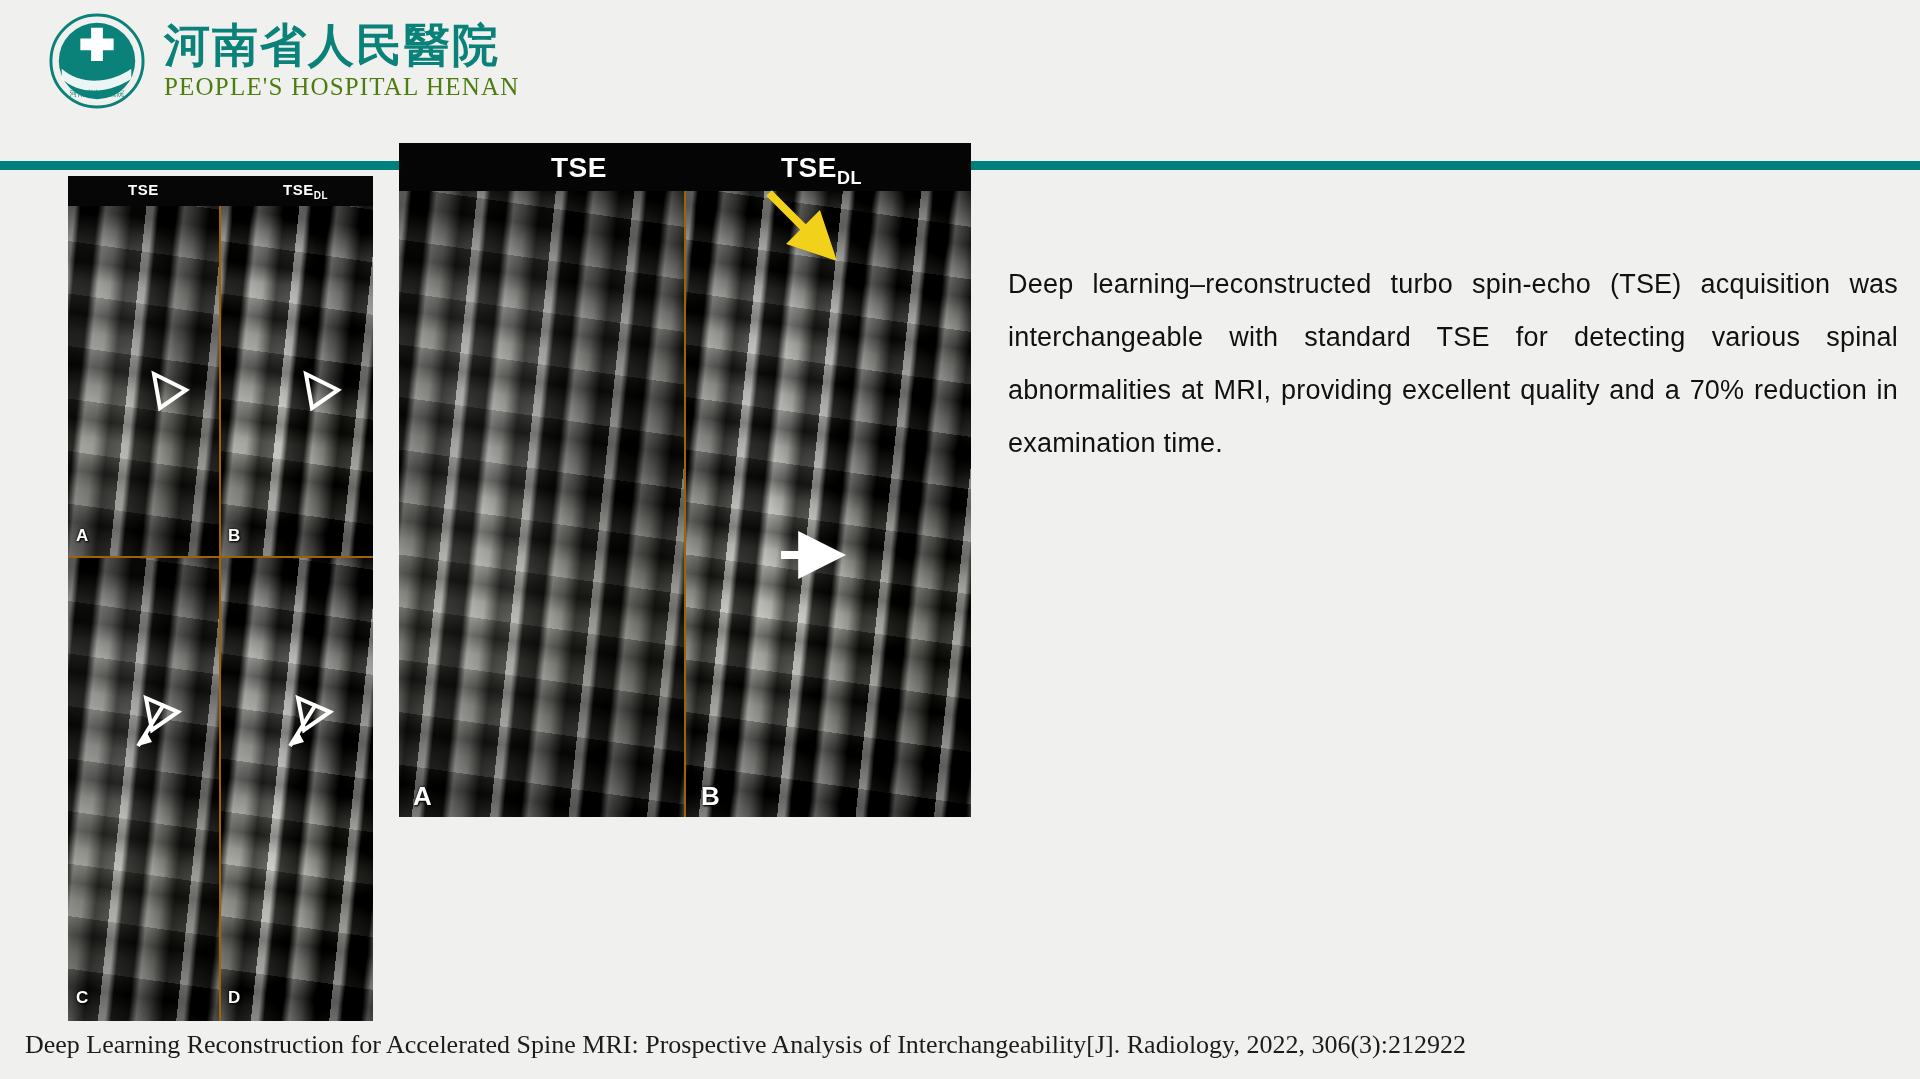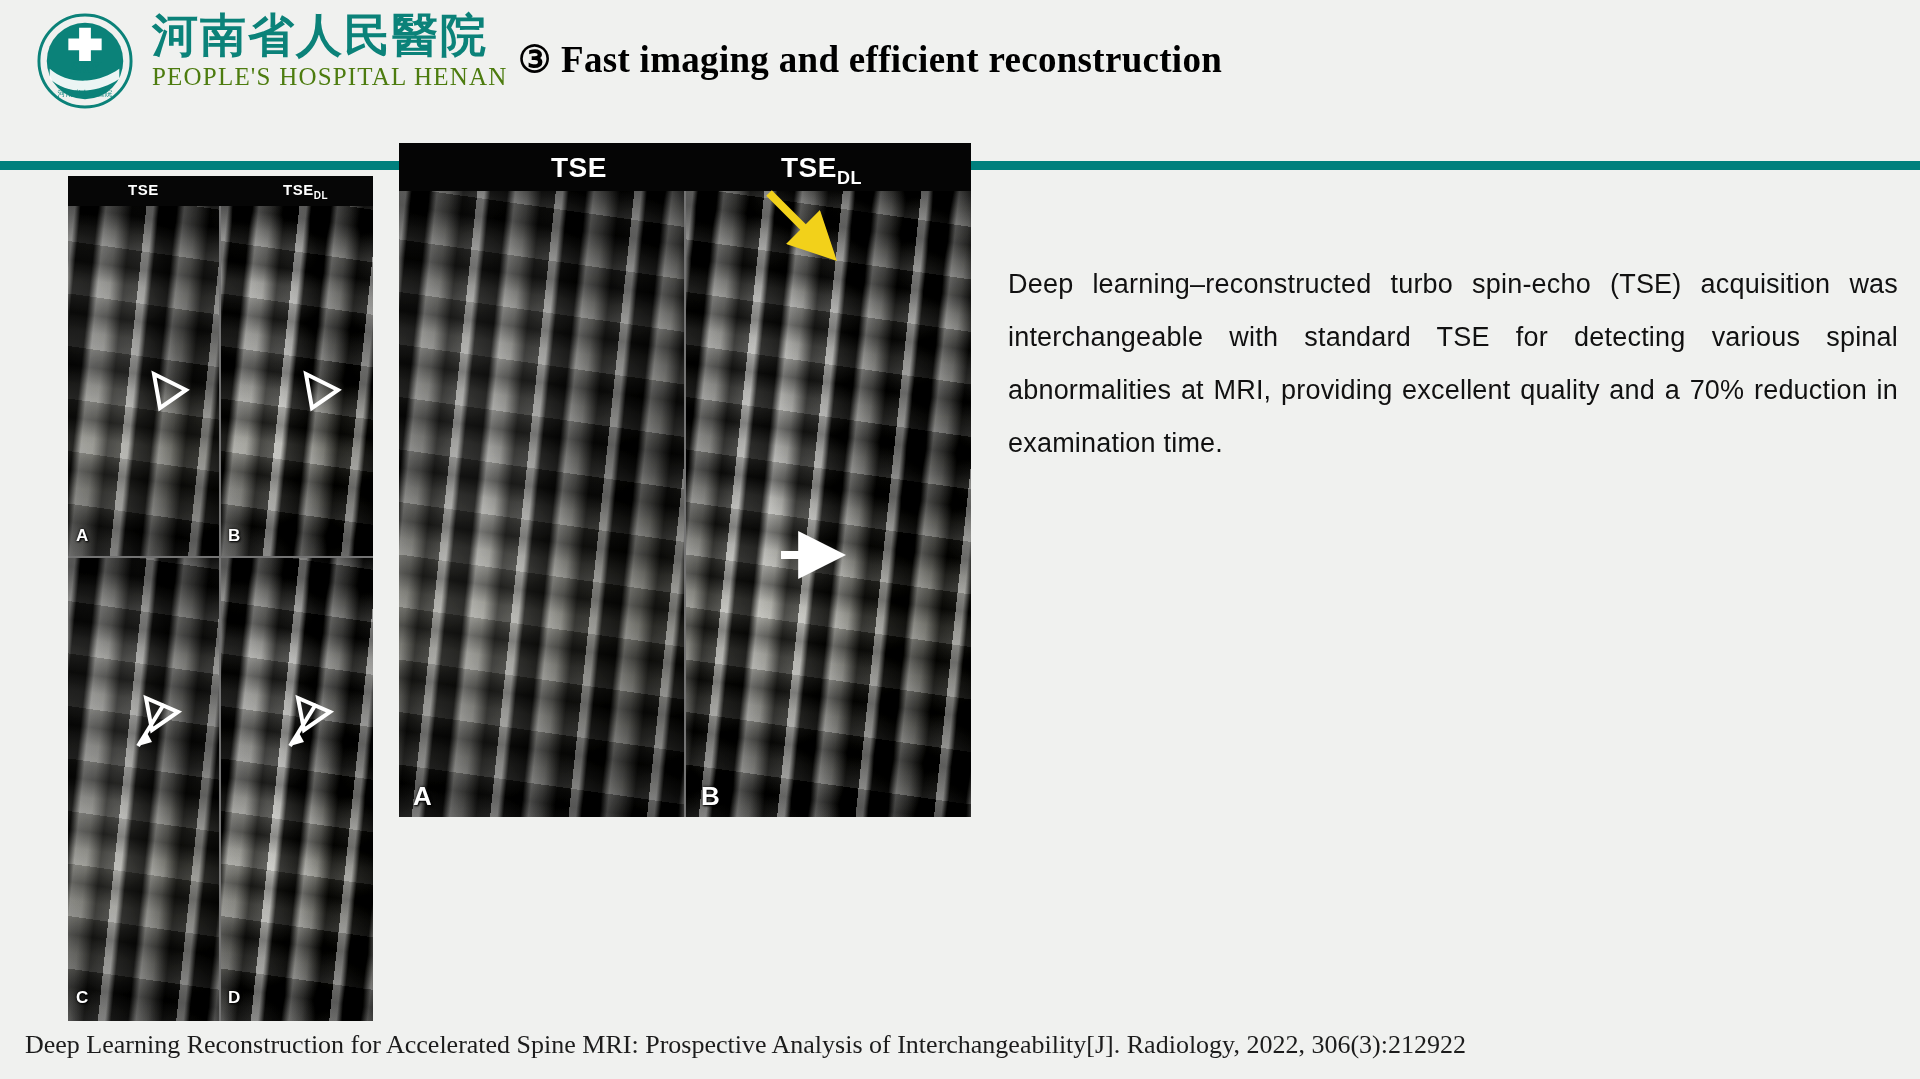--- a/index.html
+++ b/index.html
@@ -10,22 +10,22 @@
     overflow:hidden;
     position:relative;
   }
 
   
   #header{
     position:absolute;left:0;top:0;width:1920px;height:161px;
     background:#f0f1ef;
   }
   #logo-block{
-    position:absolute;left:36px;top:12px;
-    display:flex;align-items:flex-start;gap:18px;
+    position:absolute;left:48px;top:12px;
+    display:flex;align-items:center;gap:18px;
   }
   #logo-mark{width:98px;height:98px;flex:0 0 98px;}
   #logo-text{display:flex;flex-direction:column;justify-content:center;}
   #logo-cn{
     font-family:"Liberation Serif", serif;
     font-size:46px;font-weight:bold;color:#0b8279;
     letter-spacing:2px;line-height:1.05;
   }
   #logo-en{
     font-family:"Liberation Serif", serif;
@@ -37,21 +37,21 @@
     font-family:"Liberation Serif", serif;
     font-size:37px;font-weight:bold;color:#000;
     white-space:nowrap;letter-spacing:0.3px;
   }
   #title-rule{
     position:absolute;left:0;top:161px;width:1920px;height:9px;
     background:#00807d;
   }
 
   
-  .panel{position:absolute;background:#737373;overflow:hidden;}
+  .panel{position:absolute;background:#a16207;overflow:hidden;}
 
   
   #figure-left{left:68px;top:176px;width:305px;height:845px;}
   #fig-left-hdr{
     position:absolute;left:0;top:0;width:100%;height:30px;background:#060606;
   }
   .hdr-label{
     position:absolute;top:5px;color:#fff;font-weight:bold;
     font-size:15px;letter-spacing:.5px;
   }
@@ -128,21 +128,20 @@
       <path d="M14 58c10 9 24 13 38 12 12-1 23-5 33-12v10c-10 7-22 11-34 12-14 1-27-3-37-12z" fill="#ffffff" opacity="0.92"></path>
       <text x="50" y="62" text-anchor="middle" font-family="Liberation Serif, serif" font-size="17" font-style="italic" font-weight="bold" fill="#0b8279">SRY</text>
       <text x="50" y="86" text-anchor="middle" font-family="Liberation Serif, serif" font-size="8" fill="#0b8279">河南省人民醫院</text>
     </svg>
     <div id="logo-text">
       <div id="logo-cn">河南省人民醫院</div>
       <div id="logo-en">PEOPLE'S HOSPITAL HENAN</div>
     </div>
   </div>
 
-  <div id="slide-title">③ Fast imaging and efficient reconstruction</div>
 </div>
 <div id="title-rule"></div>
 
 <div class="panel" id="figure-left">
 
   <div class="mri" id="fig-left-q1"></div>
   <div class="mri dl" id="fig-left-q2"></div>
   <div class="mri" id="fig-left-q3"></div>
   <div class="mri dl" id="fig-left-q4"></div>
 

